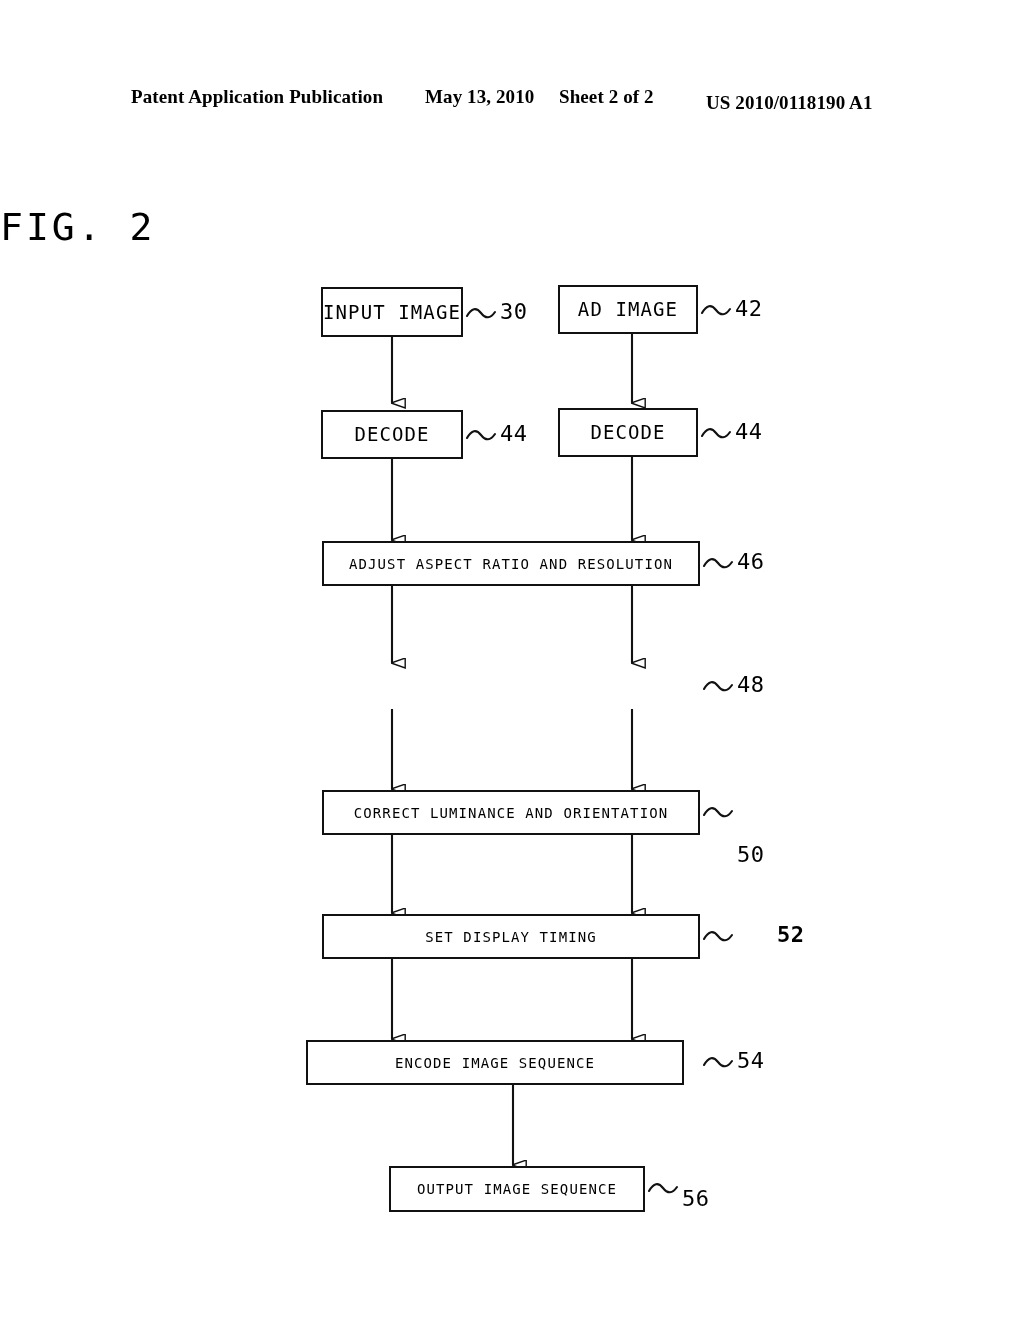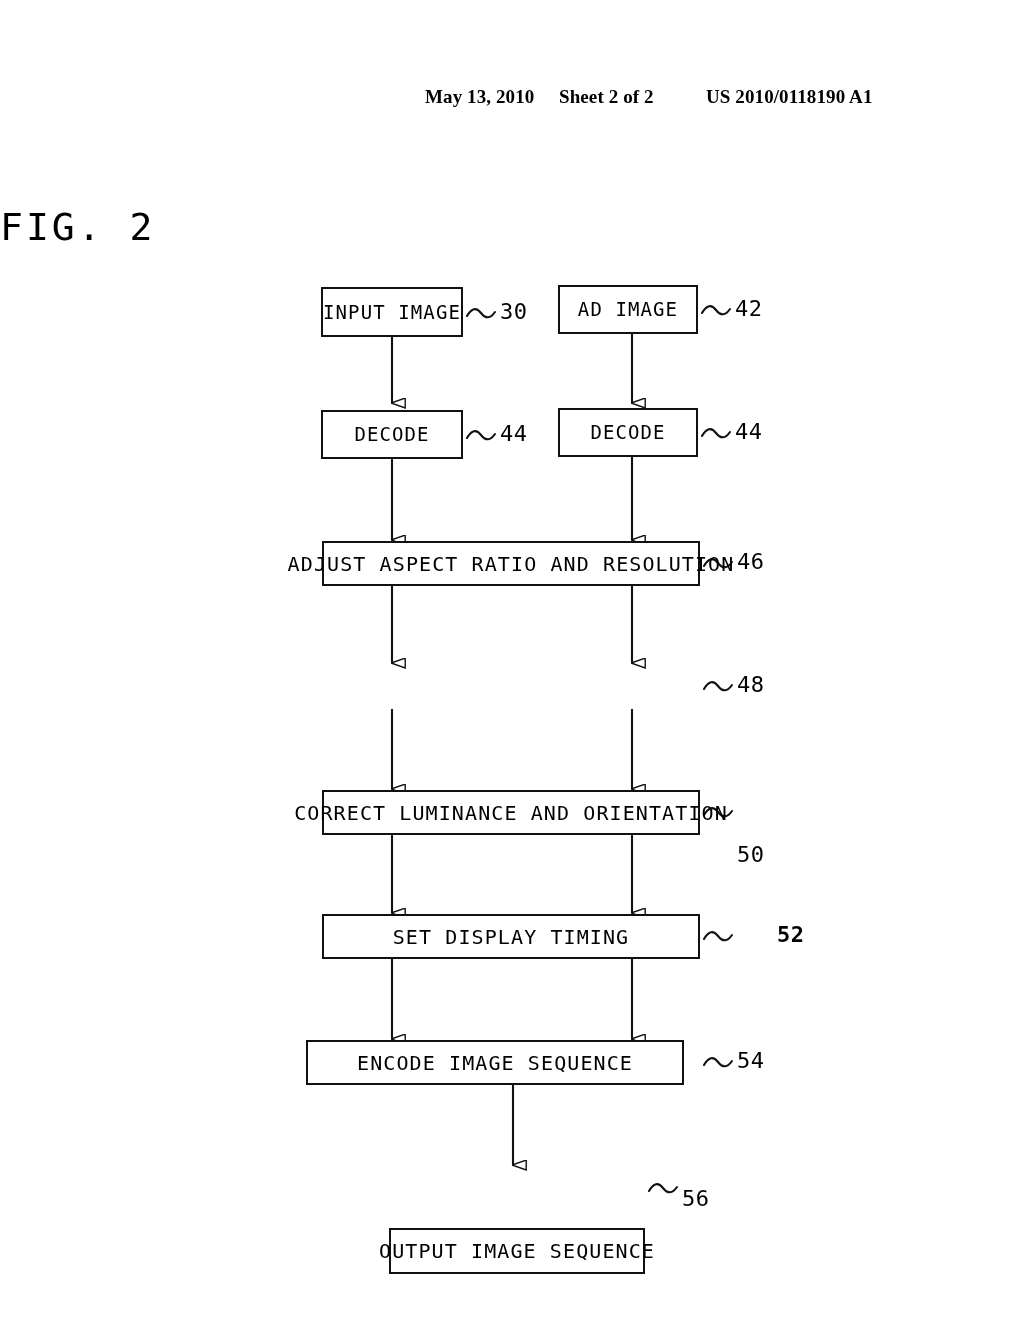--- a/index.html
+++ b/index.html
@@ -39,20 +39,21 @@
     position: absolute;
     left: 425px;
   }
   #patent-header .hdr-sheet {
     position: absolute;
     left: 559px;
   }
   #patent-header .hdr-number {
     position: absolute;
     left: 706px;
+    margin-top: 6px;
   }
 
   
   #figure-title {
     position: absolute;
     left: 0;
     top: 205px;
     width: 1024px;
     text-align: left;
     font-family: "DejaVu Sans Mono", monospace;
@@ -74,21 +75,21 @@
     position: absolute;
     border: 2px solid #111;
     background: #ffffff;
     box-sizing: border-box;
     display: flex;
     align-items: center;
     justify-content: center;
   }
   .node .node-label {
     font-family: "DejaVu Sans Mono", monospace;
-    font-size: 20px;
+    font-size: 14px;
     letter-spacing: 1.1px;
     white-space: nowrap;
     color: #000;
     line-height: 1;
   }
   .node.narrow .node-label {
     font-size: 19px;
   }
 
   
@@ -108,20 +109,21 @@
     top: 0;
     width: 1024px;
     height: 1320px;
     pointer-events: none;
   }
 </style>
 </head>
 <body>
 
 <div id="patent-header">
+  <span class="hdr-pub">Patent Application Publication</span>
   <span class="hdr-date">May 13, 2010</span>
   <span class="hdr-sheet">Sheet 2 of 2</span>
   <span class="hdr-number">US 2010/0118190 A1</span>
 </div>
 
 <div id="figure-title">FIG. 2</div>
 
 <div id="flowchart">
 
   <svg class="wires" viewBox="0 0 1024 1320" xmlns="http://www.w3.org/2000/svg">
@@ -205,18 +207,18 @@
   <div class="node" style="left:322px; top:914px; width:378px; height:45px;">
     <span class="node-label">SET DISPLAY TIMING</span>
   </div>
   <div class="callout" style="left:777px; top:924px;font-weight:bold;">52</div>
 
   <div class="node" style="left:306px; top:1040px; width:378px; height:45px;">
     <span class="node-label">ENCODE IMAGE SEQUENCE</span>
   </div>
   <div class="callout" style="left:737px; top:1050px;">54</div>
 
-  <div class="node" style="left:389px; top:1228px; width:256px; height:46px;">
+  <div class="node" style="left:389px; top:1166px; width:256px; height:46px;">
     <span class="node-label">OUTPUT IMAGE SEQUENCE</span>
   </div>
   <div class="callout" style="left:682px; top:1176px;margin-top:12px;">56</div>
 
 </div>
 
 </body></html>

